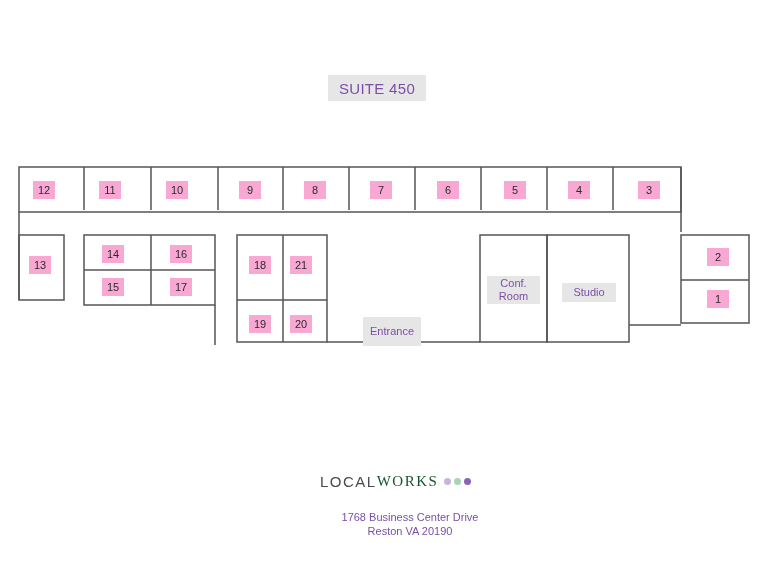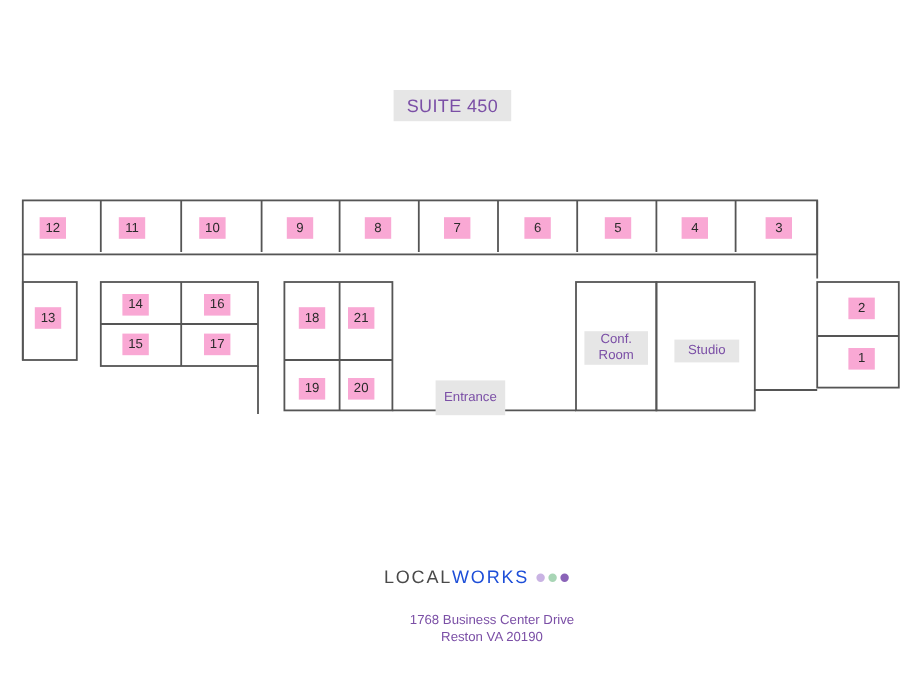--- a/index.html
+++ b/index.html
@@ -2,21 +2,21 @@
 <html><head>
 <meta charset="utf-8">
 <style>
   html, body { margin:0; padding:0; background:#ffffff; }
   body { width:768px; height:567px; position:relative; overflow:hidden; font-family:"Liberation Sans", sans-serif; }
   .title-box { position:absolute; left:328px; top:54px; width:98px; height:26px; background:#e6e6e6; color:#7b4fa6; font-size:15px; display:flex; align-items:center; justify-content:center; letter-spacing:0.3px;margin-top:21px; }
   svg.plan { position:absolute; left:0; top:0; }
   .label { position:absolute; background:#f9a8d4; color:#2b2b2b; font-size:11px; display:flex; align-items:center; justify-content:center; }
   .room-label { position:absolute; background:#e6e6e6; color:#7b4fa6; font-size:11px; display:flex; align-items:center; justify-content:center; text-align:center; line-height:13px; }
   .logo { position:absolute; left:320px; top:473px; font-size:15px; letter-spacing:1.5px; color:#4a4a4a; display:flex; align-items:center; }
-  .logo .works { color:#1d4ed8; }
+  .logo .works { color:#14532d;font-family:Liberation Serif, serif; }
   .dot { width:7px; height:7px; border-radius:50%; display:inline-block; margin-left:3px; }
   .addr { position:absolute; left:300px; width:220px; text-align:center; color:#7b4fa6; font-size:11px; }
 </style>
 </head>
 <body>
 
 <div class="title-box">SUITE 450</div>
 
 <svg class="plan" width="768" height="567">
   <g stroke="#555" stroke-width="1.5" fill="none">

